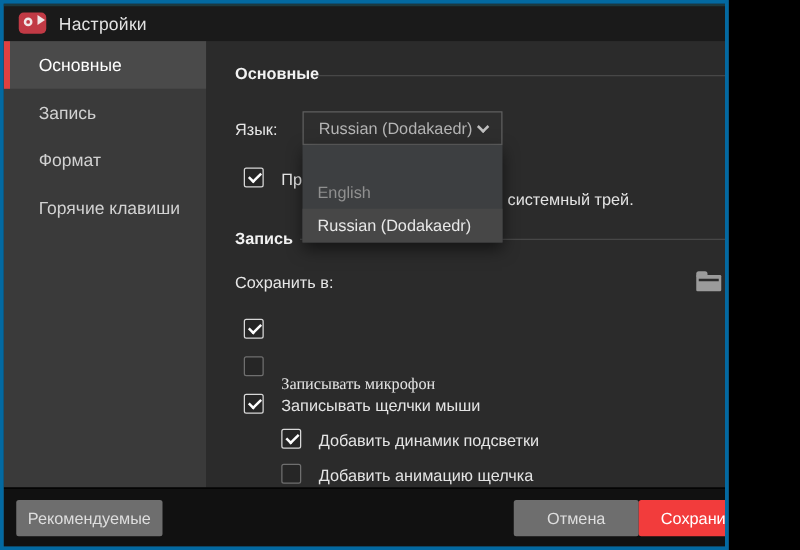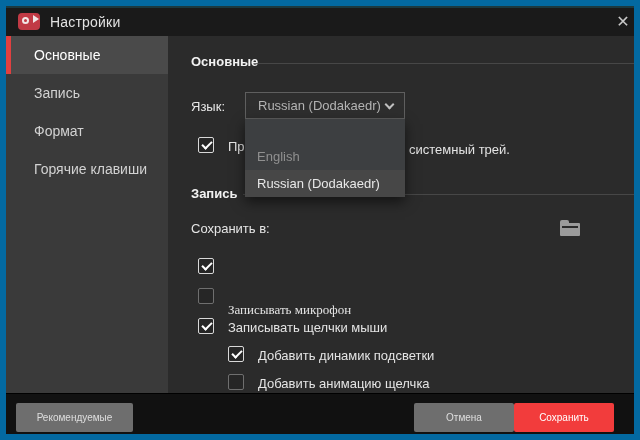--- a/index.html
+++ b/index.html
@@ -1,18 +1,18 @@
 <!DOCTYPE html>
 <html><head>
 <meta charset="utf-8">
 <style>
   * { margin:0; padding:0; box-sizing:border-box; }
   html,body { width:640px; height:440px; background:#000; overflow:hidden; }
   body { font-family:"Liberation Sans", sans-serif; }
-  .window { position:absolute; left:0; top:0; width:640px; height:440px; background:#2b2b2b; border:6px solid #0369a1; overflow:hidden; }
+  .window { position:absolute; left:0; top:0; width:583px; height:440px; background:#2b2b2b; border:3px solid #0369a1; overflow:hidden; }
   .top-strip { position:absolute; left:0; top:0; width:640px; height:2px; background:#1c393f; z-index:30; }
 
   
   .titlebar { position:absolute; left:0; top:0; width:640px; height:30px; background:#1a1a1a; }
   .app-icon { position:absolute; left:12px; top:7px; width:22px; height:17px; background:#c13a45; border-radius:4px; }
   .app-icon .lens { position:absolute; left:4px; top:4px; width:7px; height:7px; border:2px solid #f1e6e6; border-radius:50%; }
   .app-icon .arrow { position:absolute; right:1px; top:2px; width:0; height:0; border-top:4px solid transparent; border-bottom:4px solid transparent; border-left:6px solid #f1e6e6; }
   .title { position:absolute; left:44px; top:8px; font-size:14px; color:#e2e2e2; letter-spacing:.2px; }
   .close-btn { position:absolute; right:12px; top:5px; width:22px; height:22px; color:#c8c8c8; font-size:16px; text-align:center; line-height:22px; cursor:pointer; }
 
@@ -43,21 +43,21 @@
   .path-input { position:absolute; left:121px; top:179px; width:260px; height:27px; background:#1e1e1e; border:1px solid #4f4f4f; color:#f0f0f0; font-size:12px; line-height:25px; padding-left:8px; white-space:nowrap; overflow:hidden; }
   .folder-btn { position:absolute; left:392px; top:184px; width:22px; height:16px; cursor:pointer; }
   .folder-body { position:absolute; left:0; top:3px; width:20px; height:13px; background:#9b9b9b; border-radius:1px; }
   .folder-tab { position:absolute; left:0; top:0; width:9px; height:4px; background:#9b9b9b; border-radius:2px 2px 0 0; }
   .folder-slot { position:absolute; left:2px; top:6px; width:16px; height:2px; background:#2b2b2b; }
 
   .scroll-thumb { position:absolute; right:3px; top:4px; width:7px; height:86px; background:#5c5c5c; border-radius:3px; cursor:pointer; }
 
   
   .footer { position:absolute; left:0; top:387px; width:640px; height:53px; background:#111111; border-top:1px solid #000; }
-  .btn { position:absolute; top:9px; height:29px; border:none; border-radius:2px; font-size:10px; font-family:"Liberation Sans", sans-serif; cursor:pointer; }
+  .btn { position:absolute; top:9px; height:29px; border:none; border-radius:2px; font-size:13px; font-family:"Liberation Sans", sans-serif; cursor:pointer; }
   .btn.gray { background:#6e6e6e; color:#dedede; }
   .btn-recommended { left:10px; width:117px; }
   .btn-cancel { left:408px; width:100px; }
   .btn-save { left:508px; width:100px; background:#f23c3c; color:#ffffff; }
 </style>
 </head>
 <body>
 
 <div class="window">
   <div class="top-strip"></div>
@@ -93,21 +93,21 @@
     <div class="section-line" style="left:90px; top:27px; width:376px;"></div>
 
     <div class="field-label" style="left:23px; top:63px;">Язык:</div>
     <div class="dropdown">
       <span>Russian (Dodakaedr)</span>
       <span class="chevron"></span>
     </div>
 
     <span class="cb checked" style="left:30px; top:101px;"></span>
     <span class="cb-label" style="left:60px; top:103px;">При</span>
-    <span class="cb-label" style="left:241px; top:106px;text-align:right;">системный трей.</span>
+    <span class="cb-label" style="left:241px; top:119px;text-align:right;">системный трей.</span>
 
     <div class="dd-popup">
       <div class="dd-option dimmed">English</div>
       <div class="dd-option highlighted">Russian (Dodakaedr)</div>
     </div>
 
     <div class="section-title" style="left:23px; top:150px;">Запись</div>
     <div class="section-line" style="left:75px; top:158px; width:391px;"></div>
 
     <div class="field-label" style="left:23px; top:185px;">Сохранить в:</div>

